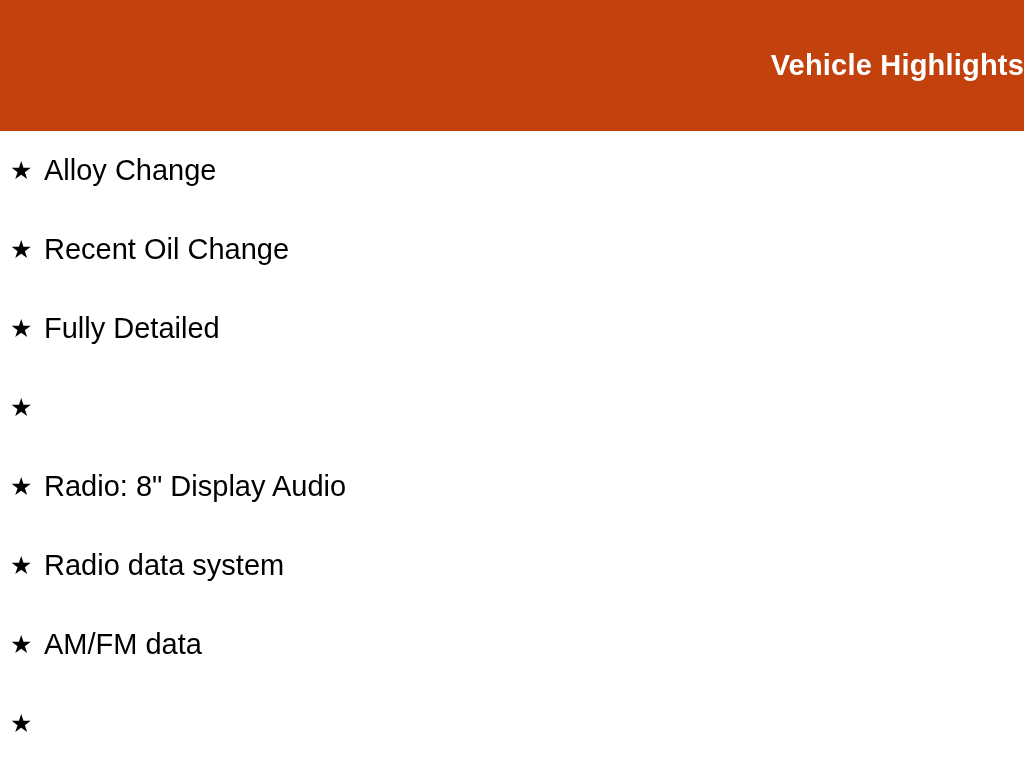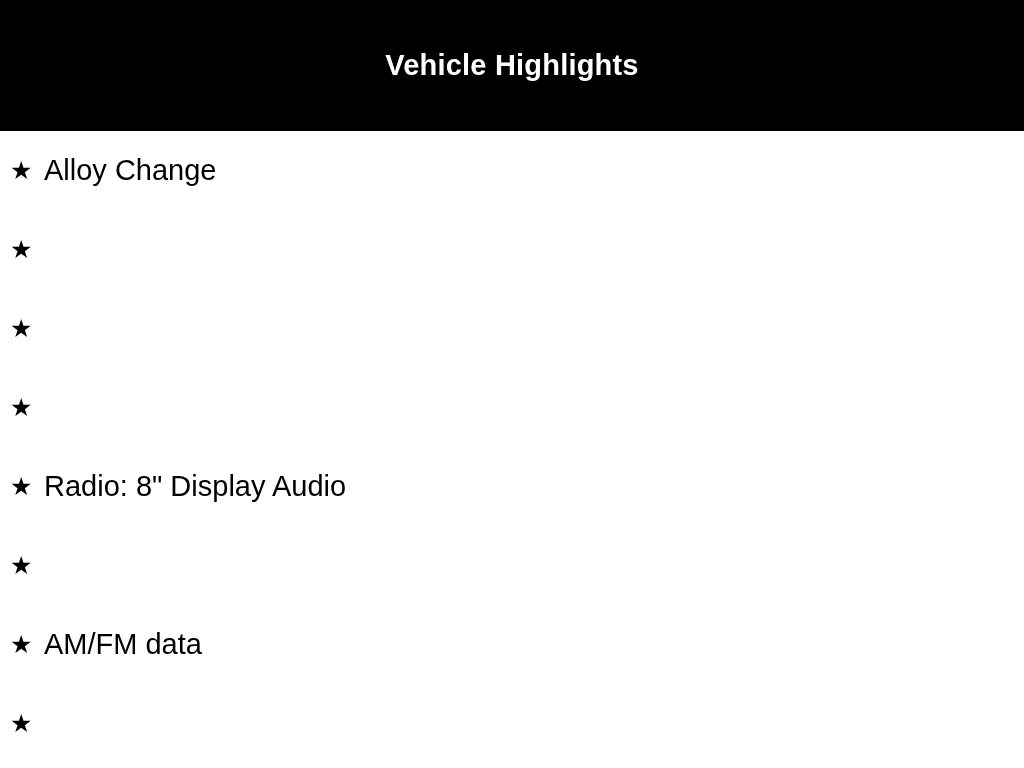--- a/index.html
+++ b/index.html
@@ -9,24 +9,24 @@
   body {
     width: 1024px;
     height: 768px;
     background: #ffffff;
     font-family: "Liberation Sans", sans-serif;
     overflow: hidden;
   }
   .header {
     width: 100%;
     height: 131px;
-    background: #000000;
+    background: #c2410c;
     display: flex;
     align-items: center;
-    justify-content: center;
+    justify-content: flex-end;
   }
   .header-title {
     color: #ffffff;
     font-size: 29px;
     font-weight: 700;
     letter-spacing: 0.2px;
   }
   .highlights-list {
     list-style: none;
     margin: 0;
@@ -59,33 +59,36 @@
   <div class="header-title">Vehicle Highlights</div>
 </div>
 
 <ul class="highlights-list">
   <li class="hl-item">
     <span class="star">★</span>
     <span class="hl-label">Alloy Change</span>
   </li>
   <li class="hl-item">
     <span class="star">★</span>
+    <span class="hl-label">Recent Oil Change</span>
   </li>
   <li class="hl-item">
     <span class="star">★</span>
+    <span class="hl-label">Fully Detailed</span>
   </li>
   <li class="hl-item">
     <span class="star">★</span>
   </li>
   <li class="hl-item">
     <span class="star">★</span>
     <span class="hl-label">Radio: 8" Display Audio</span>
   </li>
   <li class="hl-item">
     <span class="star">★</span>
+    <span class="hl-label">Radio data system</span>
   </li>
   <li class="hl-item">
     <span class="star">★</span>
     <span class="hl-label">AM/FM data</span>
   </li>
   <li class="hl-item">
     <span class="star">★</span>
   </li>
 </ul>
 

